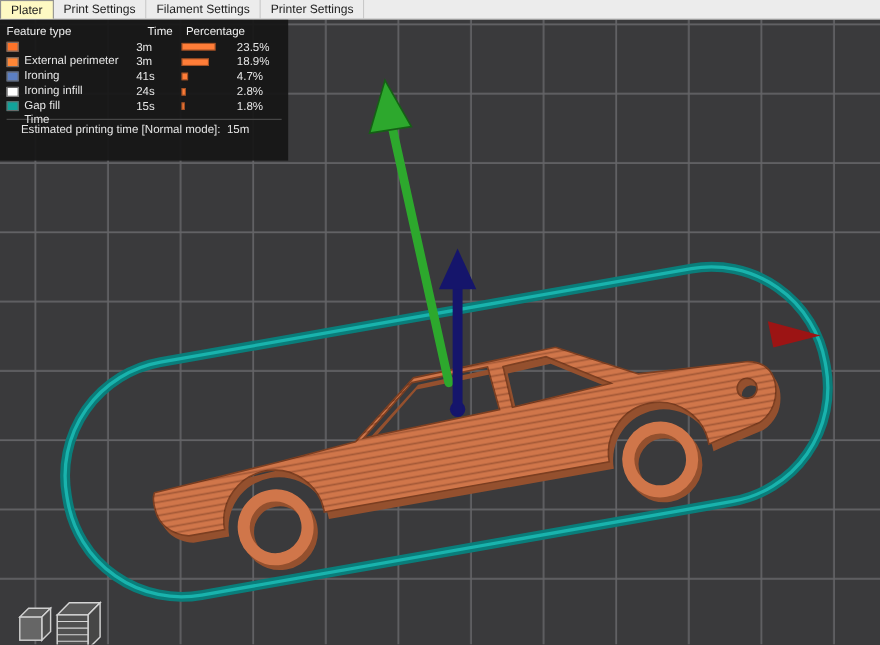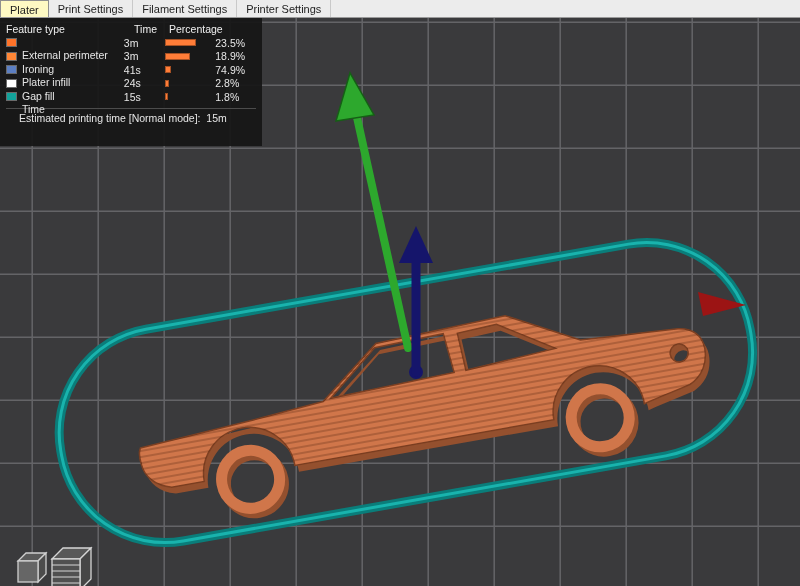--- a/index.html
+++ b/index.html
@@ -143,26 +143,26 @@
           <span class="sw" style="background: rgb(255, 134, 54);"></span>
           <span class="feat">Ironing</span>
           <span class="time">3m</span>
           <span class="barwrap">
             <span class="bar" style="width: 25px; background: rgb(255, 125, 56);"></span>
           </span>
           <span class="pct">18.9%</span>
         </div>
         <div class="lrow">
           <span class="sw" style="background: rgb(92, 127, 195);"></span>
-          <span class="feat">Plater infill</span>
+          <span class="feat">Ironing infill</span>
           <span class="time">41s</span>
           <span class="barwrap">
             <span class="bar" style="width: 6px; background: rgb(255, 125, 56);"></span>
           </span>
-          <span class="pct">74.9%</span>
+          <span class="pct">4.7%</span>
         </div>
         <div class="lrow">
           <span class="sw" style="background: rgb(255, 255, 255);"></span>
           <span class="feat">Gap fill</span>
           <span class="time">24s</span>
           <span class="barwrap">
             <span class="bar" style="width: 4px; background: rgb(255, 125, 56);"></span>
           </span>
           <span class="pct">2.8%</span>
         </div>

